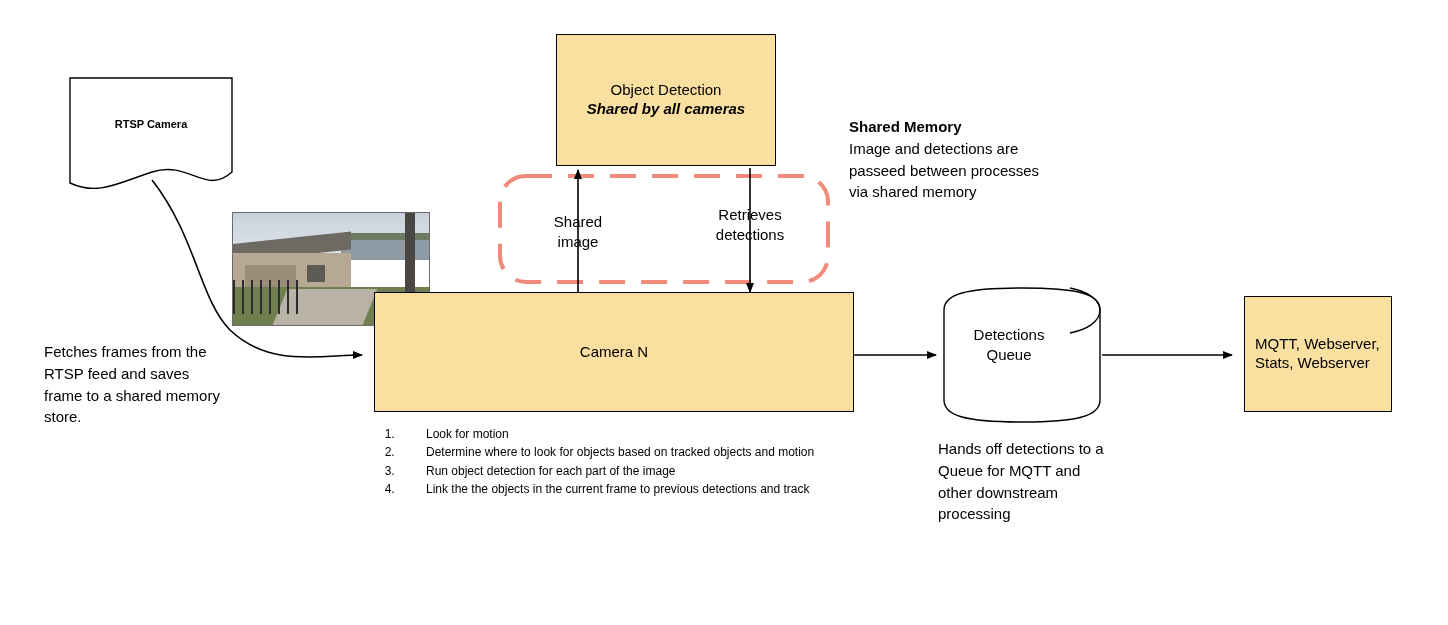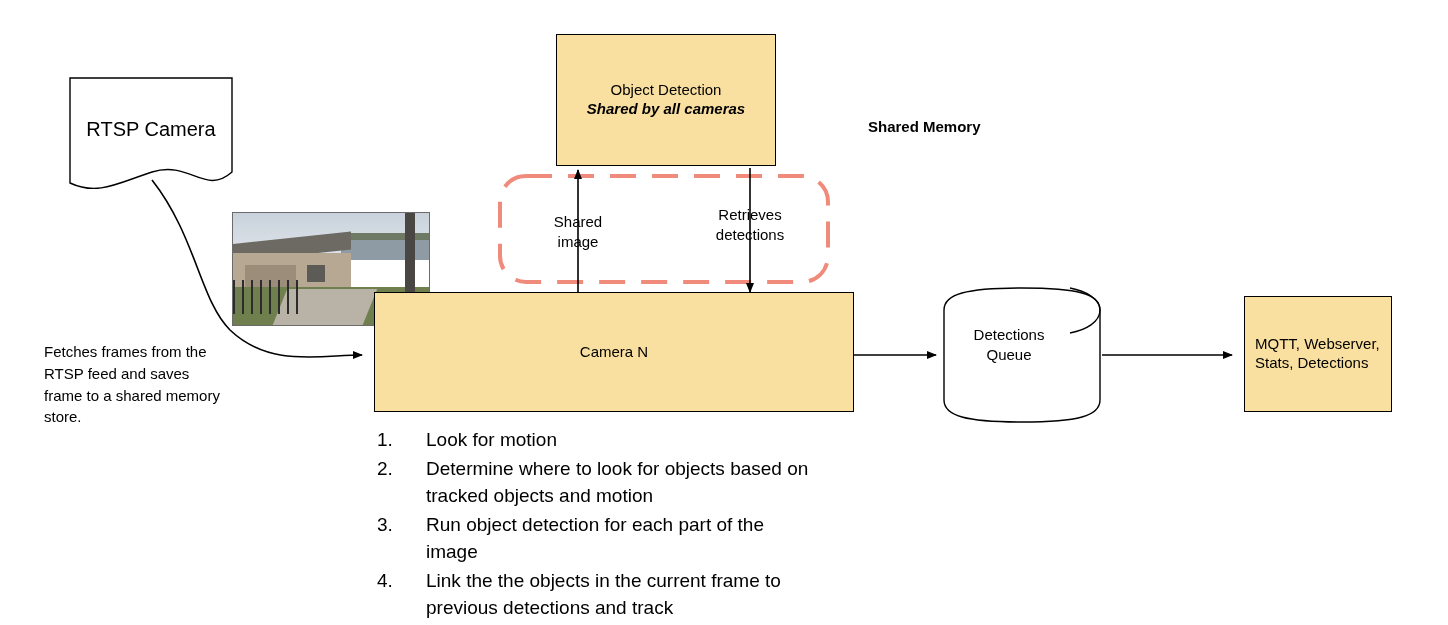--- a/index.html
+++ b/index.html
@@ -40,22 +40,23 @@
     font-size: 15px;
     line-height: 1.25;
   }
   .box .sub {
     font-style: italic;
     font-weight: bold;
   }
   .doc-label {
     position: absolute;
     text-align: center;
-    font-size: 20px;
+    font-size: 11px;
     width: 100%;
+    font-weight: bold;
   }
   .cyl-label {
     position: absolute;
     width: 100%;
     text-align: center;
     font-size: 15px;
     line-height: 1.3;
   }
   .note {
     position: absolute;
@@ -68,21 +69,21 @@
   .dash-label {
     position: absolute;
     font-size: 15px;
     line-height: 1.3;
     text-align: center;
   }
   ol.steps {
     position: absolute;
     margin: 0;
     padding: 0 0 0 26px;
-    font-size: 19px;
+    font-size: 12px;
     line-height: 1.45;
     list-style-position: outside;
   }
   ol.steps li {
     padding-left: 28px;
     margin-bottom: 1px;
   }
   .snapshot {
     position: absolute;
     border: 1px solid #6b6b6b;
@@ -218,22 +219,23 @@
 
   <div class="dash-label" style="left:520px; top:212px; width:116px;">
     <div>Shared</div>
     <div>image</div>
   </div>
   <div class="dash-label" style="left:688px; top:205px; width:124px;">
     <div>Retrieves</div>
     <div>detections</div>
   </div>
 
-  <div class="note" style="left:868px; top:116px; width:210px;">
+  <div class="note" style="left:849px; top:116px; width:210px;">
     <b>Shared Memory</b>
+    <div>Image and detections are passeed between processes via shared memory</div>
   </div>
 
   <div class="node box" style="left:374px; top:292px; width:480px; height:120px;">
     <div>Camera N</div>
   </div>
 
   <div class="note" style="left:44px; top:341px; width:182px;">Fetches frames from the RTSP feed and saves frame to a shared memory store.</div>
 
   <ol class="steps" style="left:372px; top:426px; width:420px;">
     <li>Look for motion</li>
@@ -242,21 +244,22 @@
     <li>Link the the objects in the current frame to previous detections and track</li>
   </ol>
 
   <div class="node" style="left:944px; top:325px; width:130px; height:44px;">
     <div class="cyl-label">
       <div>Detections</div>
       <div>Queue</div>
     </div>
   </div>
 
+  <div class="note" style="left:938px; top:438px; width:176px;">Hands off detections to a Queue for MQTT and other downstream processing</div>
 
   <div class="node box" style="left:1244px; top:296px; width:148px; height:116px;">
     <div style="text-align:left; width:100%; padding-left:10px; box-sizing:border-box;">
       <div>MQTT, Webserver,</div>
-      <div>Stats, Detections</div>
+      <div>Stats, Webserver</div>
     </div>
   </div>
 
 </div>
 
 </body></html>

